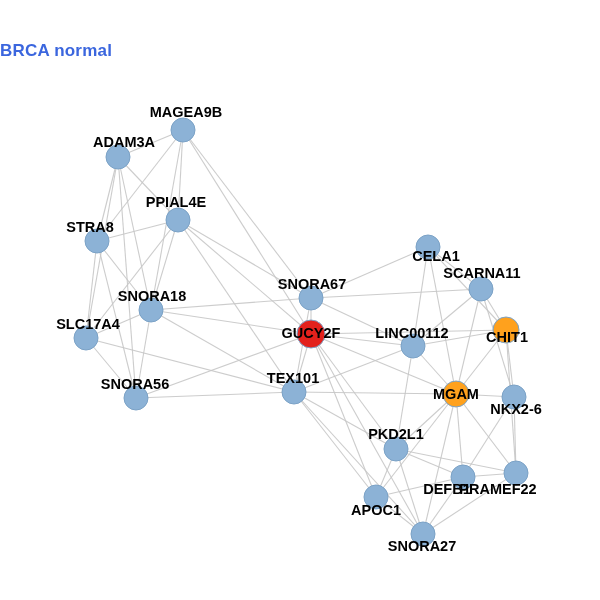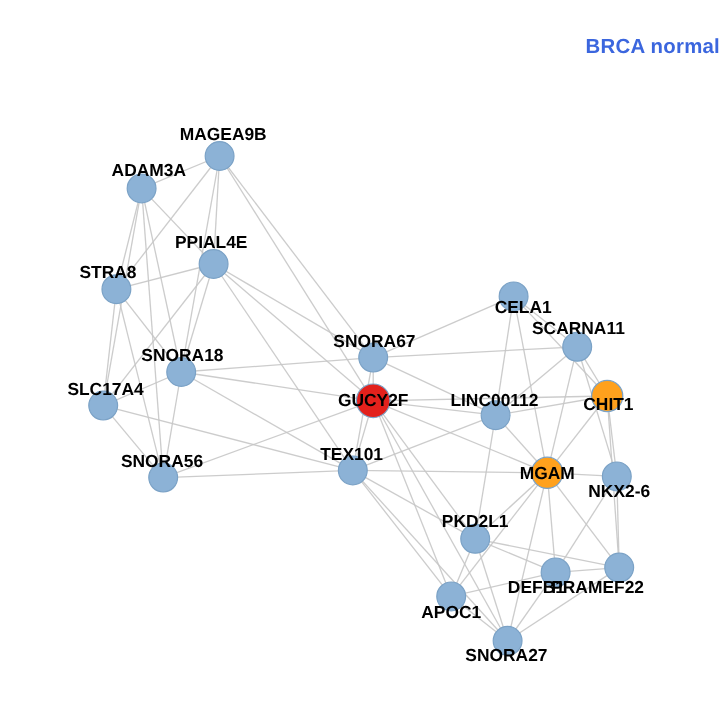--- a/index.html
+++ b/index.html
@@ -1,20 +1,20 @@
 <!DOCTYPE html>
 <html><head>
 <meta charset="utf-8">
 <style>
   html,body{margin:0;padding:0;background:#ffffff;}
   body{font-family:"Liberation Sans", sans-serif;}
   .figure{position:relative;width:600px;height:600px;background:#ffffff;overflow:hidden;}
   .figure-title{
-    position:absolute;top:29px;left:0;width:100%;
-    text-align:right;font-size:17px;font-weight:700;letter-spacing:.2px;
+    position:absolute;top:41px;left:0;width:100%;
+    text-align:left;font-size:17px;font-weight:700;letter-spacing:.2px;
   }
   #network-svg{position:absolute;left:0;top:0;width:600px;height:600px;}
   .node-label{
     font-family:"Liberation Sans", sans-serif;
     font-weight:700;font-size:14.5px;fill:#000000;
   }
 </style>
 </head>
 <body>
 

